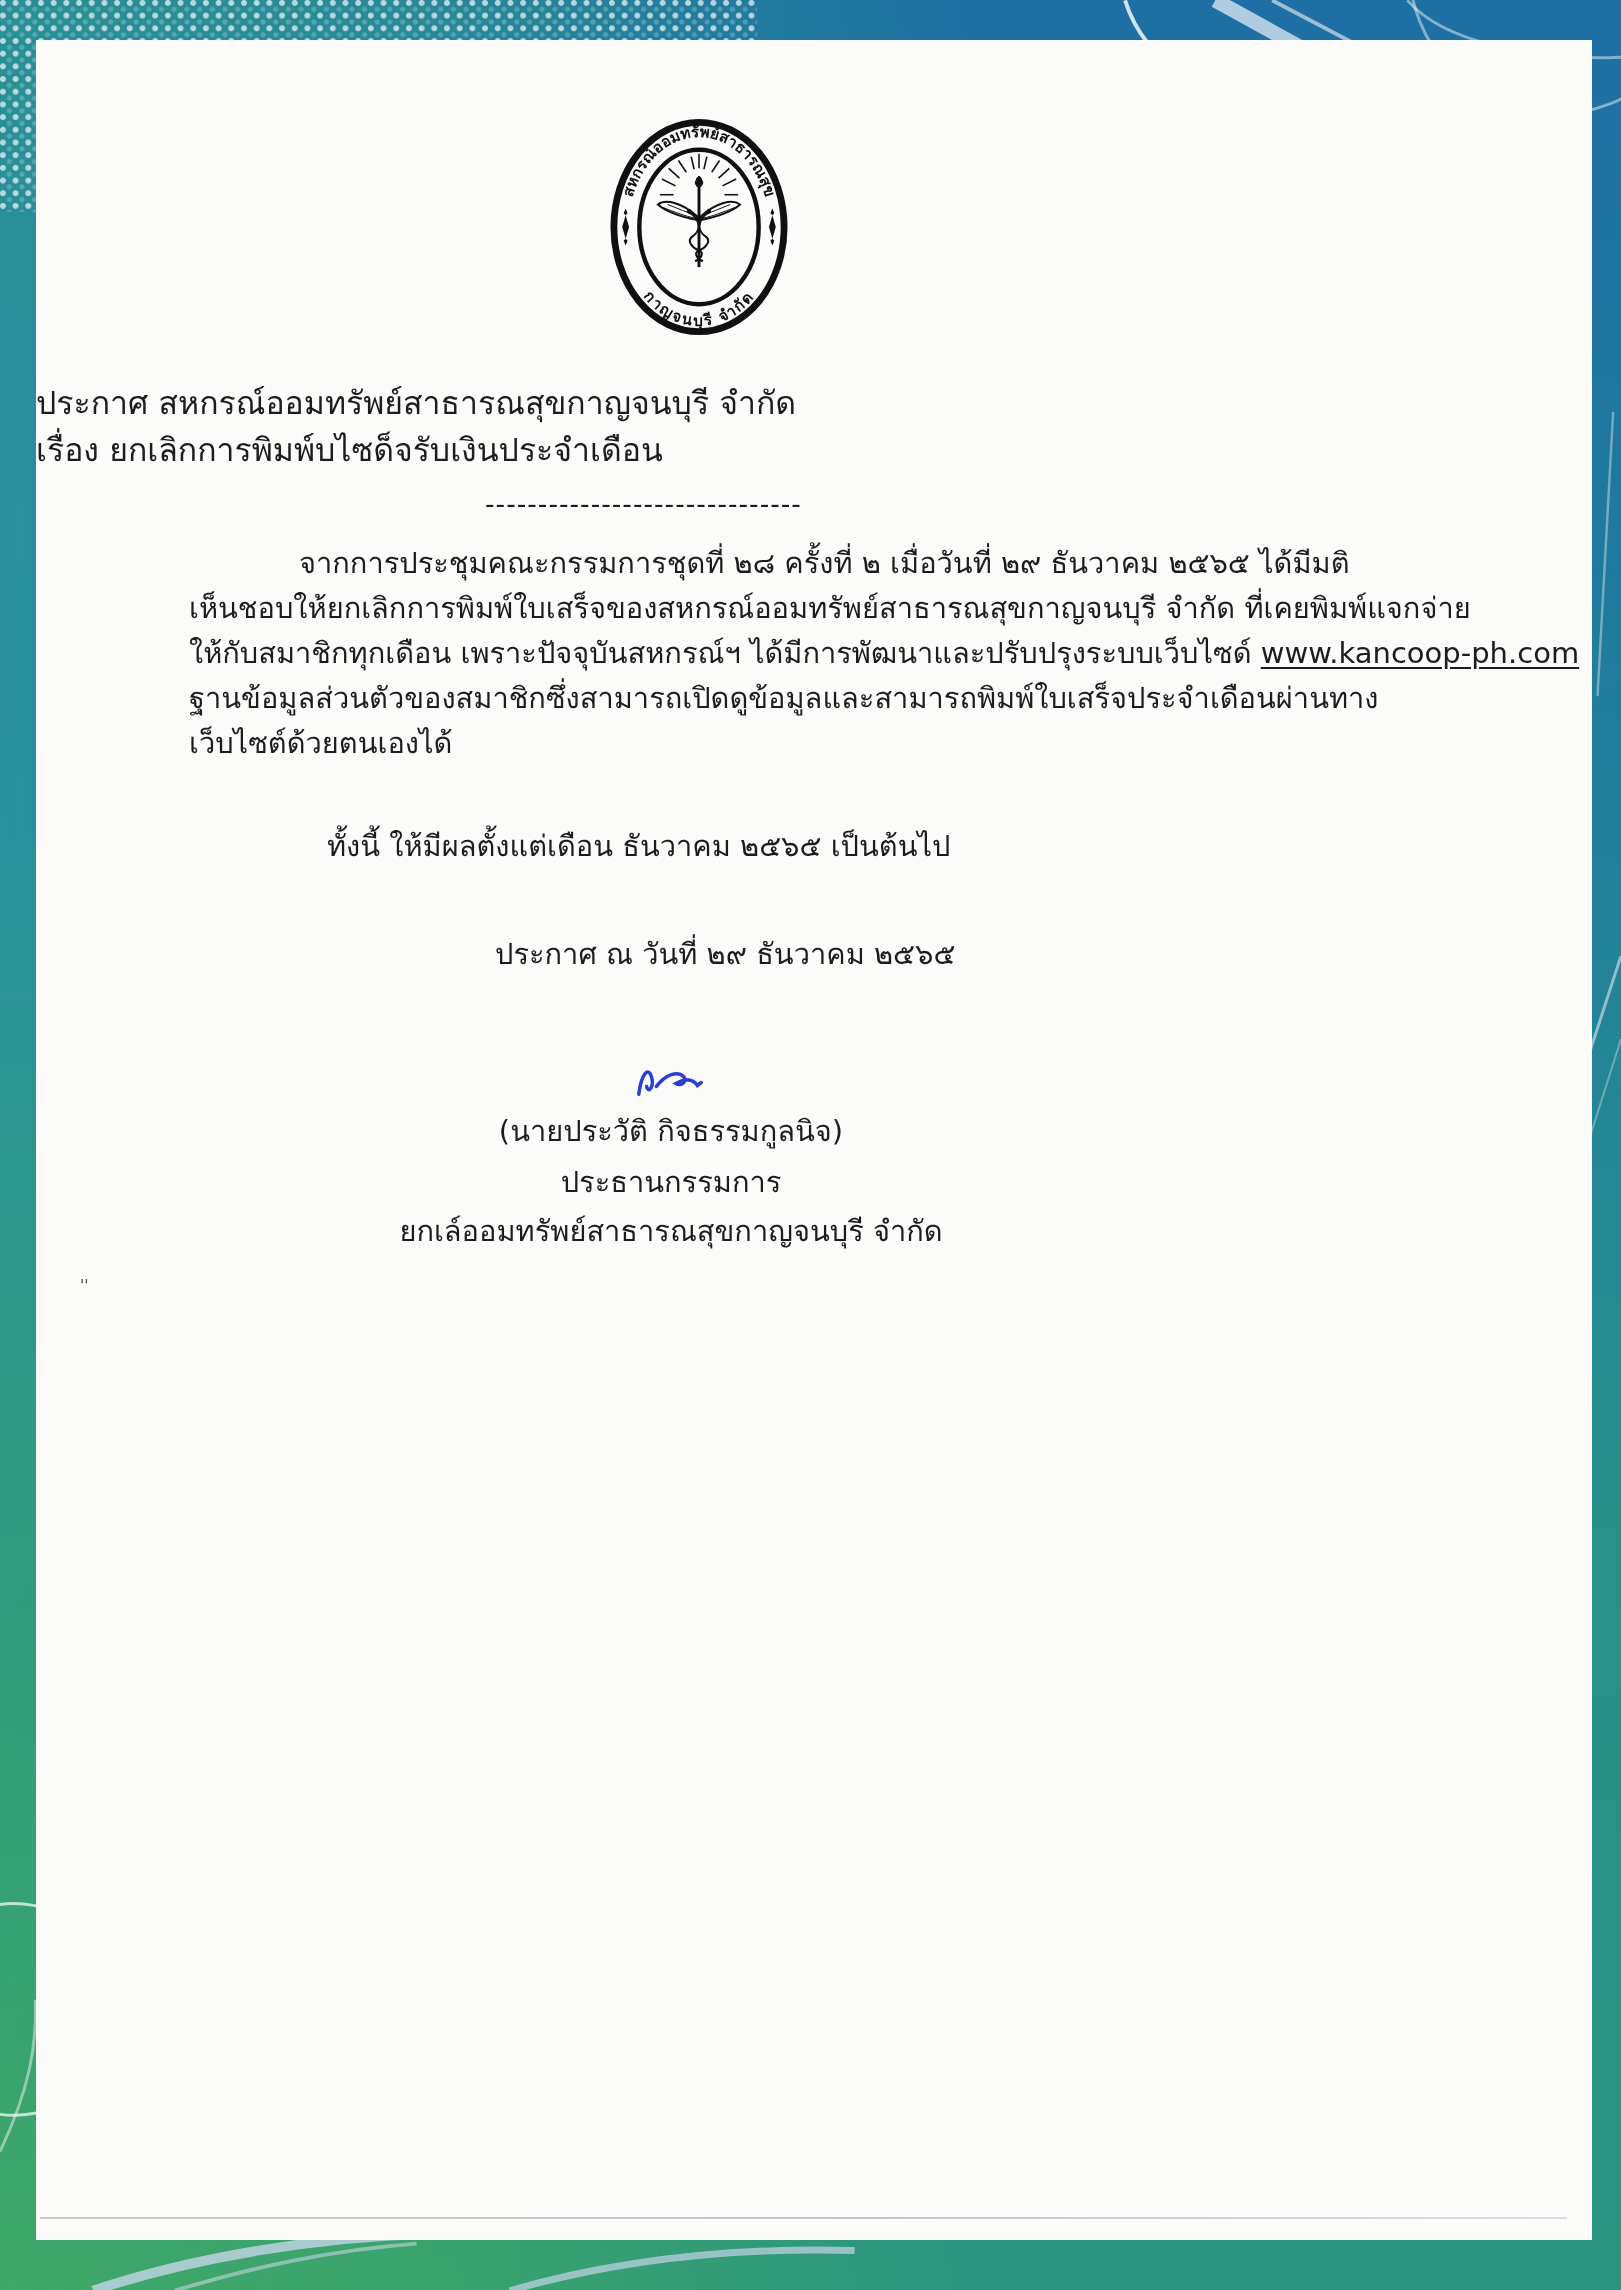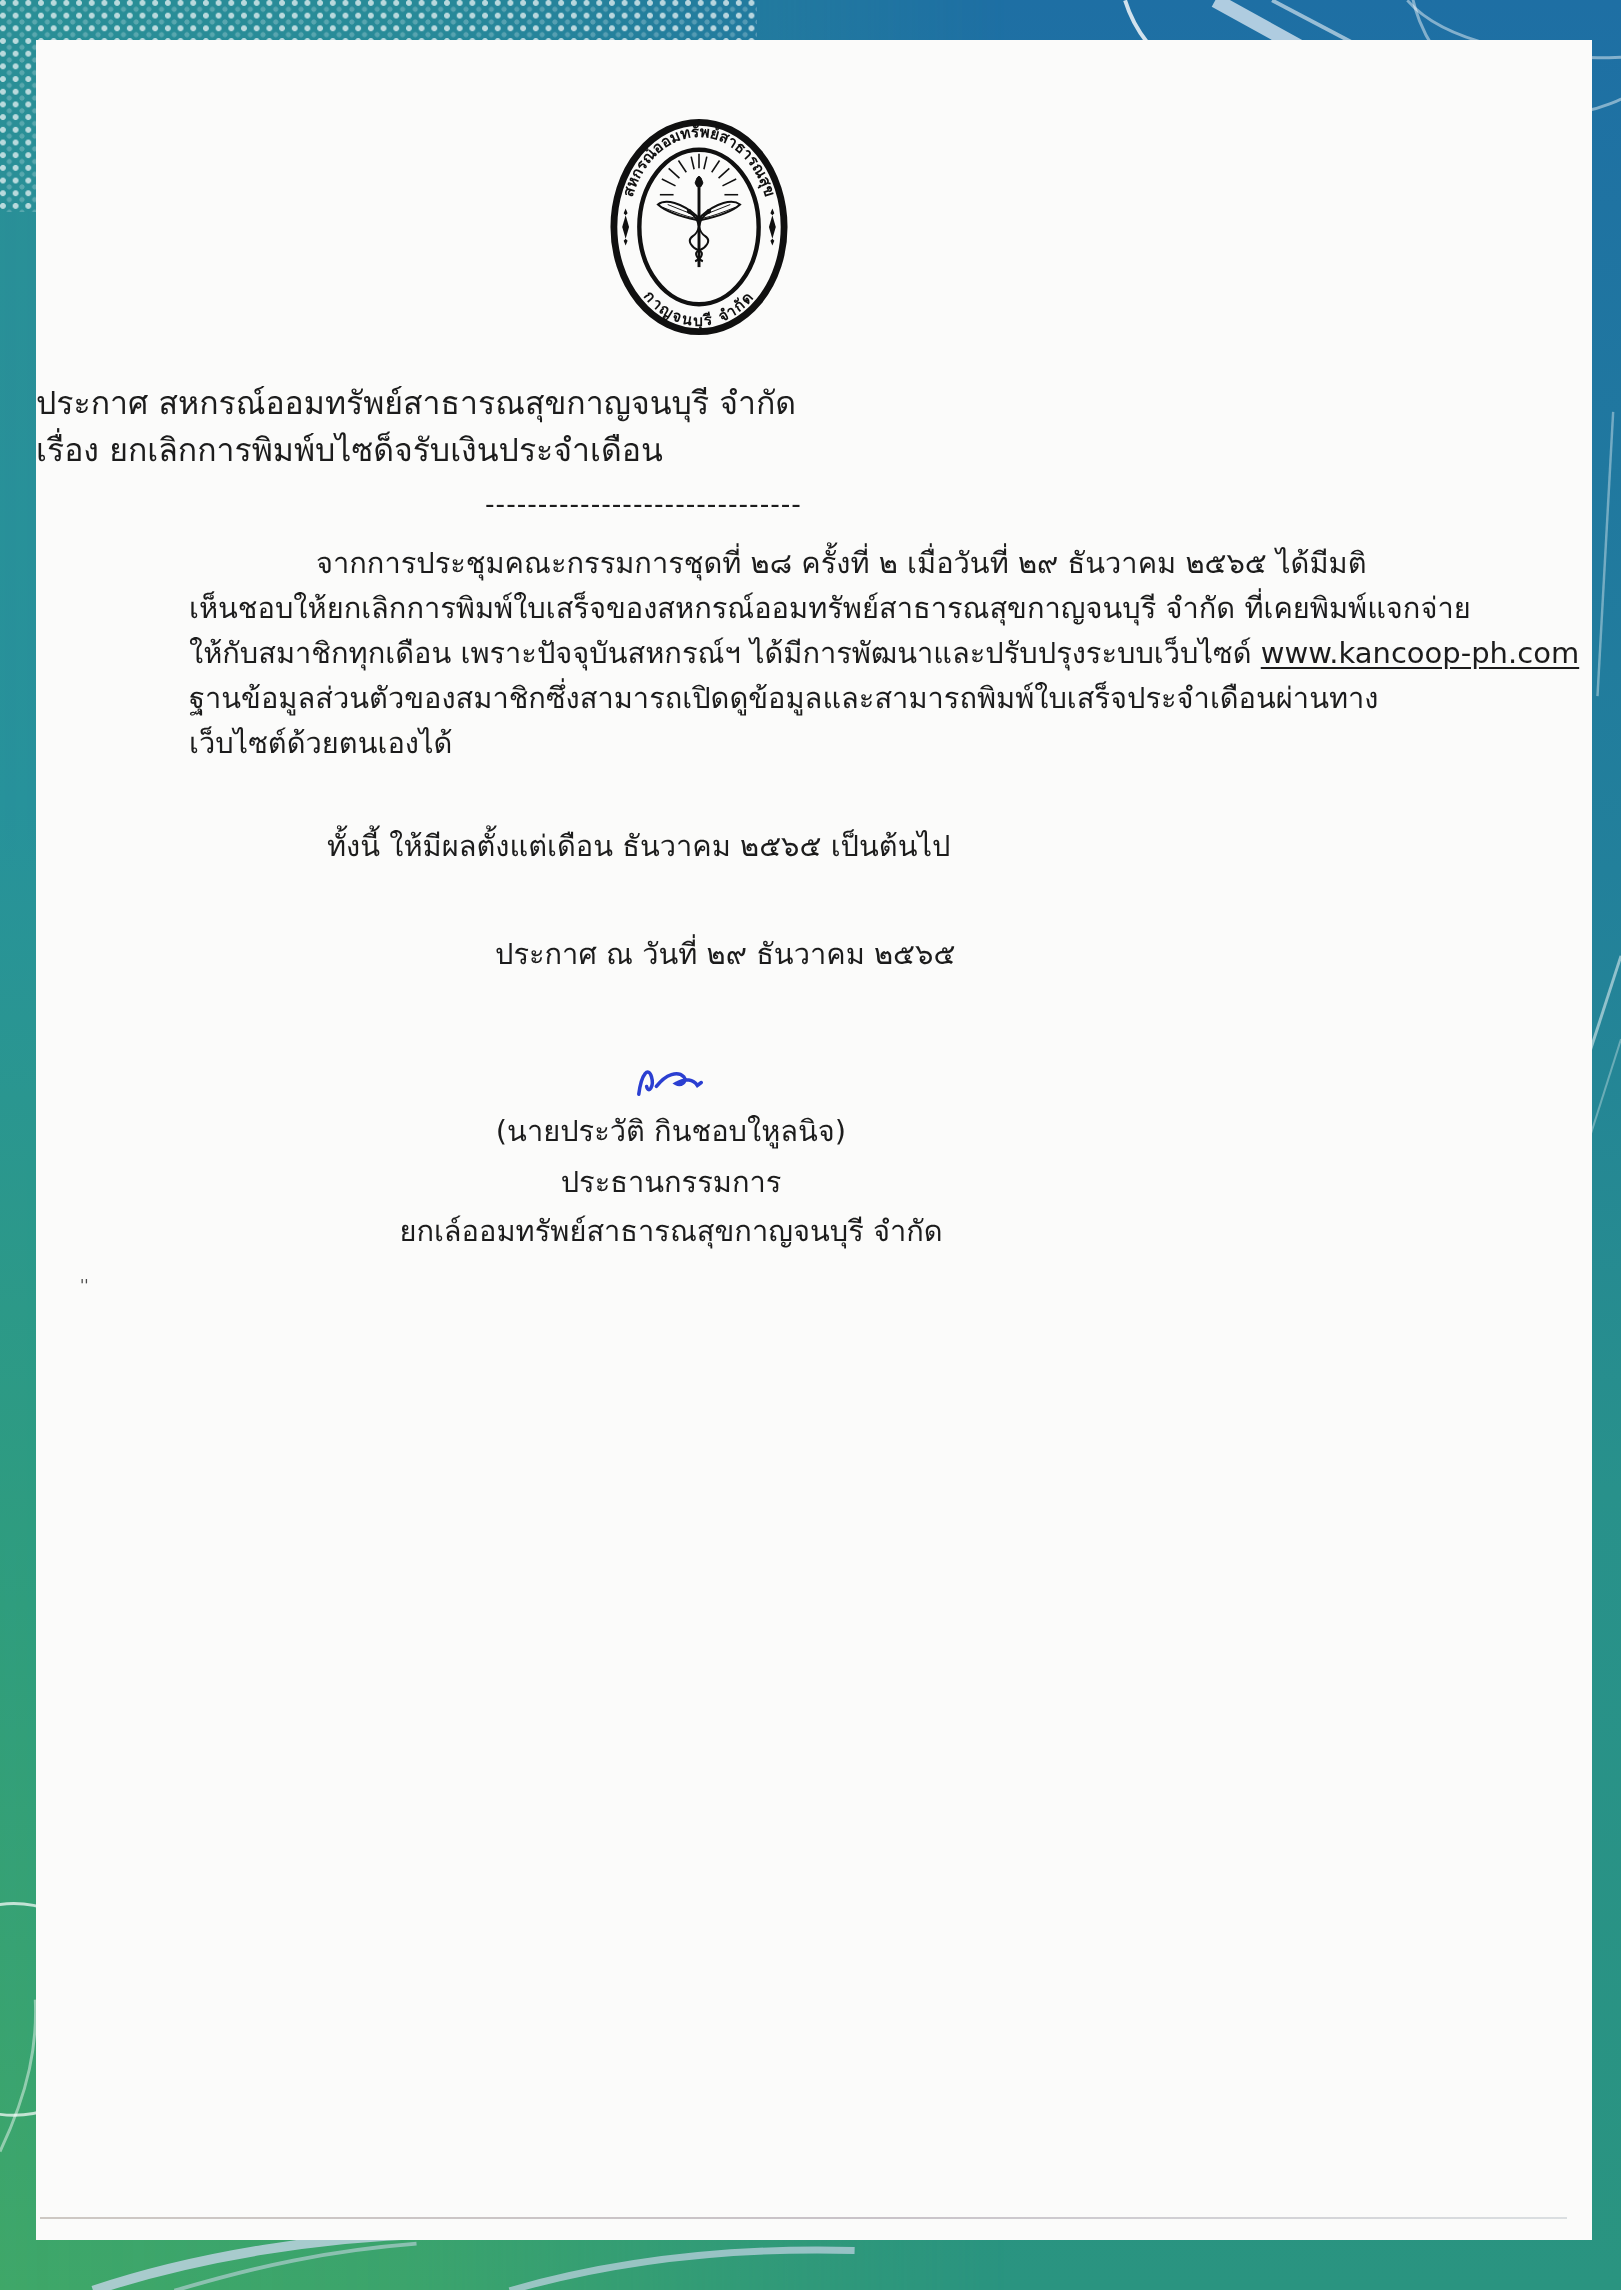--- a/index.html
+++ b/index.html
@@ -119,35 +119,35 @@
         <path d="M 17 92 L 19 97 L 17 99 L 15 97 Z M 17 123 L 19 125 L 17 130 L 15 125 Z"></path>
         <path d="M 167 99 L 170.5 111 L 167 123 L 163.5 111 Z"></path>
         <path d="M 167 92 L 169 97 L 167 99 L 165 97 Z M 167 123 L 169 125 L 167 130 L 165 125 Z"></path>
       </g>
     </svg>
 
     <div class="t title center-w" style="top:345px">ประกาศ สหกรณ์ออมทรัพย์สาธารณสุขกาญจนบุรี จำกัด</div>
     <div class="t title center-w" style="top:392px">เรื่อง  ยกเลิกการพิมพ์บไซด็จรับเงินประจำเดือน</div>
     <div class="t divider">------------------------------</div>
 
-    <div class="t body-txt" style="left:280px;top:507px">จากการประชุมคณะกรรมการชุดที่ ๒๘ ครั้งที่ ๒ เมื่อวันที่ ๒๙ ธันวาคม ๒๕๖๕ ได้มีมติ</div>
+    <div class="t body-txt" style="left:263px;top:507px">จากการประชุมคณะกรรมการชุดที่ ๒๘ ครั้งที่ ๒ เมื่อวันที่ ๒๙ ธันวาคม ๒๕๖๕ ได้มีมติ</div>
     <div class="t body-txt" style="left:153px;top:597px">
       <span>ให้กับสมาชิกทุกเดือน  เพราะปัจจุบันสหกรณ์ฯ ได้มีการพัฒนาและปรับปรุงระบบเว็บไซด์ </span><span class="url">www.kancoop-ph.com</span>
     </div>
     <div class="t body-txt" style="left:153px;top:552px">เห็นชอบให้ยกเลิกการพิมพ์ใบเสร็จของสหกรณ์ออมทรัพย์สาธารณสุขกาญจนบุรี จำกัด ที่เคยพิมพ์แจกจ่าย</div>
     <div class="t body-txt" style="left:153px;top:642px">ฐานข้อมูลส่วนตัวของสมาชิกซึ่งสามารถเปิดดูข้อมูลและสามารถพิมพ์ใบเสร็จประจำเดือนผ่านทาง</div>
     <div class="t body-txt" style="left:153px;top:687px">เว็บไซต์ด้วยตนเองได้</div>
 
     <div class="t body-txt" style="left:291px;top:790px">ทั้งนี้  ให้มีผลตั้งแต่เดือน ธันวาคม ๒๕๖๕ เป็นต้นไป</div>
     <div class="t body-txt" style="left:459px;top:898px">ประกาศ  ณ  วันที่ ๒๙ ธันวาคม  ๒๕๖๕</div>
 
     <svg class="sig-ink" viewBox="0 0 86 54">
       <path d="M 10 38 C 13 16 20 10 23 20 C 26 30 20 38 18 30 M 28 30 C 38 17 50 14 56 20 C 60 25 53 30 48 27 C 58 21 66 23 70 29 L 74 26" fill="none" stroke="#2b3fd1" stroke-width="3.6" stroke-linecap="round"></path>
     </svg>
-    <div class="t body-txt center-sig" style="top:1075px">(นายประวัติ  กินชอบใหูลนิจ)</div>
+    <div class="t body-txt center-sig" style="top:1075px">(นายประวัติ  กิจธรรมกูลนิจ)</div>
     <div class="t body-txt center-sig" style="top:1126px">ประธานกรรมการ</div>
     <div class="t body-txt center-sig" style="top:1175px">ยกเล์ออมทรัพย์สาธารณสุขกาญจนบุรี จำกัด</div>
 
     <div class="t artifact" style="left:44px;top:1237px">''</div>
 
     <div class="scanline"></div>
   </div>
 </div>
 
 

